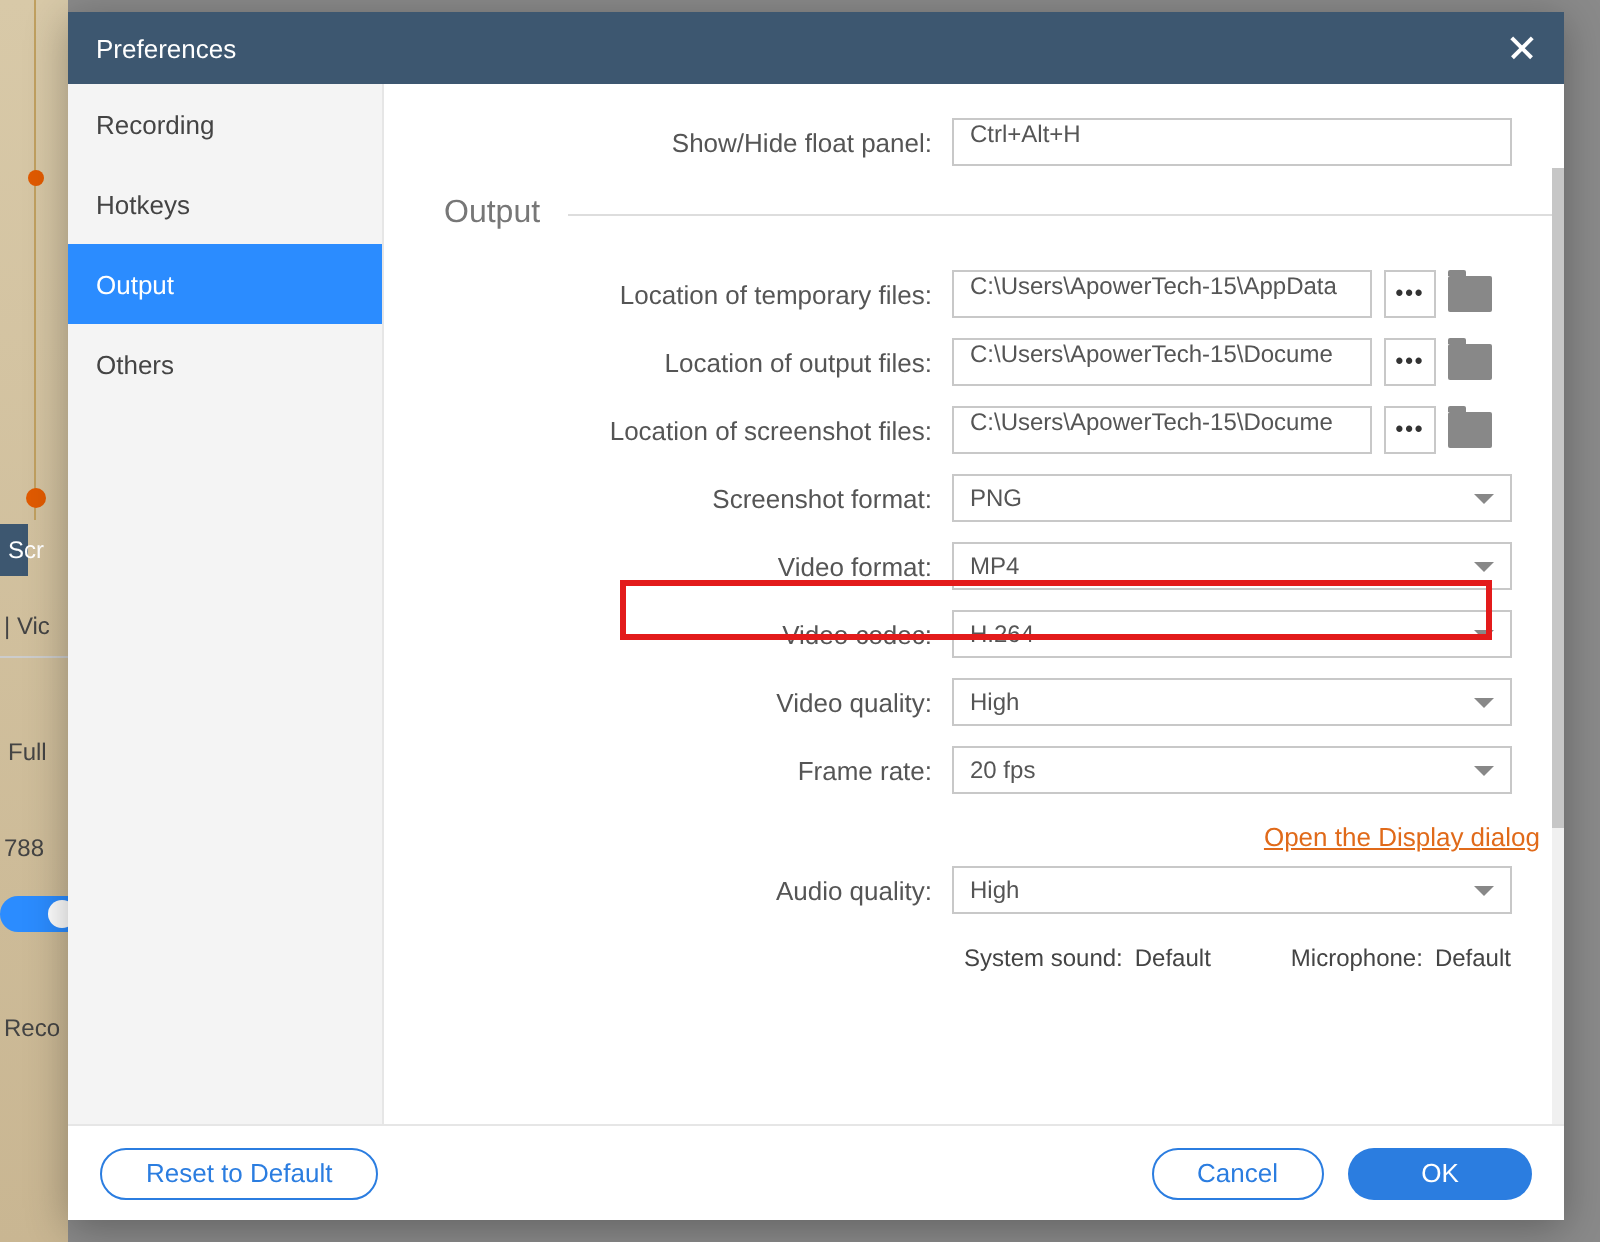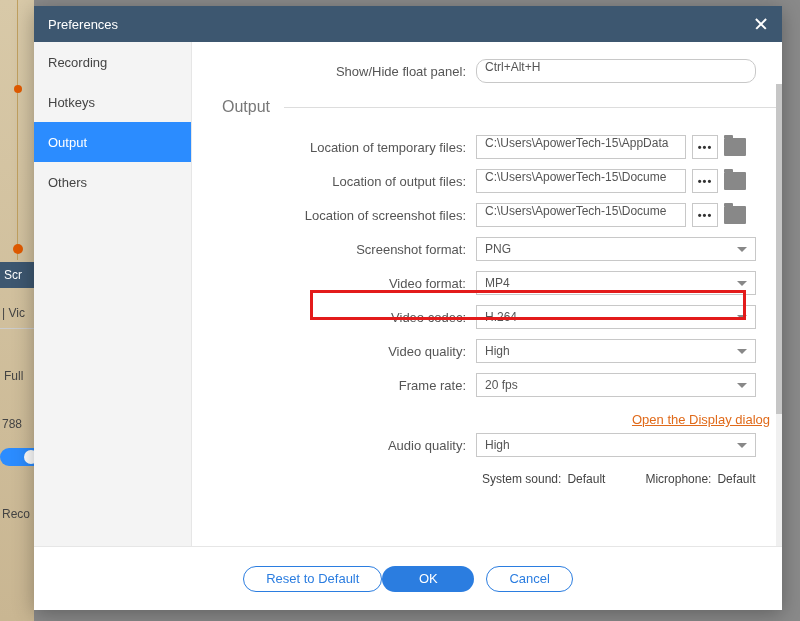--- a/index.html
+++ b/index.html
@@ -1,19 +1,19 @@
 <!DOCTYPE html>
 <html><head>
 <meta charset="utf-8">
 <style>
 * { box-sizing: border-box; margin: 0; padding: 0; font-family: "Segoe UI", Arial, sans-serif; }
 body { width: 800px; height: 621px; overflow: hidden; background: #8a8a8a; position: relative; }
 
 .bg-left { position: absolute; left: 0; top: 0; width: 34px; height: 621px; background: linear-gradient(#d8c9a8, #c9b692); }
-.bg-left-bar { position: absolute; left: 0; top: 262px; width: 34px; height: 26px; background: #3d5770; color: #fff; font-size: 12px; display: flex; align-items: center; padding-left: 4px; }
+.bg-left-bar { position: absolute; left: 0; top: 262px; width: 14px; height: 26px; background: #3d5770; color: #fff; font-size: 12px; display: flex; align-items: center; padding-left: 4px; }
 .bg-left-text1 { position: absolute; left: 2px; top: 306px; font-size: 12px; color: #444; }
 .bg-left-hr { position: absolute; left: 0; top: 328px; width: 34px; height: 1px; background: #ccc; }
 .bg-left-text2 { position: absolute; left: 4px; top: 369px; font-size: 12px; color: #444; }
 .bg-left-text3 { position: absolute; left: 2px; top: 417px; font-size: 12px; color: #444; }
 .bg-left-toggle { position: absolute; left: 0; top: 448px; width: 34px; height: 18px; background: #2b8cff; border-radius: 9px 0 0 9px; }
 .bg-left-toggle::after { content:""; position:absolute; right:-4px; top:2px; width:14px; height:14px; background:#fff; border-radius:50%; }
 .bg-left-text4 { position: absolute; left: 2px; top: 507px; font-size: 12px; color: #444; }
 .bg-left-circle1 { position: absolute; left: 14px; top: 85px; width:8px; height:8px; background:#e05a00; border-radius:50%; }
 .bg-left-circle2 { position: absolute; left: 13px; top: 244px; width:10px; height:10px; background:#e05a00; border-radius:50%; }
 .bg-left-vline { position: absolute; left: 17px; top: 0; width: 1px; height: 260px; background: #c0a060; }
@@ -55,21 +55,21 @@
 
 .highlight-box { position: absolute; border: 3px solid #e31b1b; pointer-events: none; }
 
 .link-row { text-align: right; padding: 4px 8px 4px 0; }
 .link-orange { color: #e06a1a; font-size: 13px; text-decoration: underline; cursor: pointer; }
 
 .bottom-status { display:flex; gap: 40px; font-size: 12px; color:#444; padding: 6px 0 0 260px; }
 .bottom-status .pair span.lbl { color:#444; }
 .bottom-status .pair span.val { color:#444; margin-left:6px; }
 
-.footer { height: 64px; border-top: 1px solid #e6e6e6; display: flex; align-items: center; padding: 0 16px; justify-content: center; }
+.footer { height: 48px; border-top: 1px solid #e6e6e6; display: flex; align-items: center; padding: 0 16px; justify-content: space-between; }
 .btn { height: 26px; border-radius: 13px; padding: 0 22px; font-size: 13px; cursor: pointer; display:inline-flex; align-items:center; justify-content:center; }
 .btn-outline { border: 1px solid #2b7de0; background:#fff; color:#2b7de0; }
 .btn-primary { border: none; background:#2b7de0; color:#fff; min-width:92px; }
 .footer-right { display:flex; gap:12px; }
 
 .scroll-stub { position:absolute; right:0; top:42px; width:6px; height:520px; background:#f0f0f0; }
 .scroll-thumb { position:absolute; right:0; top:42px; width:6px; height:330px; background:#c6c6c6; }
 
 </style>
 </head>
@@ -113,21 +113,21 @@
 
     <div class="content">
       <div class="scroll-stub"></div>
       <div class="scroll-thumb"></div>
 
       <div class="content-inner">
 
         <div class="form-row" style="margin-top:10px;">
           <div class="form-label">Show/Hide float panel:</div>
           <div class="form-field">
-            <div class="text-input" style="flex:0 0 280px;border-radius:10px;">Ctrl+Alt+H</div>
+            <div class="text-input" style="flex:0 0 280px;">Ctrl+Alt+H</div>
           </div>
         </div>
 
         <div class="section-title">
           <span>Output</span>
             <div class="line"></div>
         </div>
 
         <div class="form-row">
           <div class="form-label">Location of temporary files:</div>
@@ -228,18 +228,18 @@
 
       </div>
 
       <div class="highlight-box" style="left:118px; top:248px; width:436px; height:30px;"></div>
     </div>
   </div>
 
   <div class="footer">
     <div class="btn btn-outline">Reset to Default</div>
     <div class="footer-right">
+      <div class="btn btn-outline">Cancel</div>
       <div class="btn btn-primary">OK</div>
-      <div class="btn btn-outline">Cancel</div>
     </div>
   </div>
 
 </div>
 
 </body></html>

